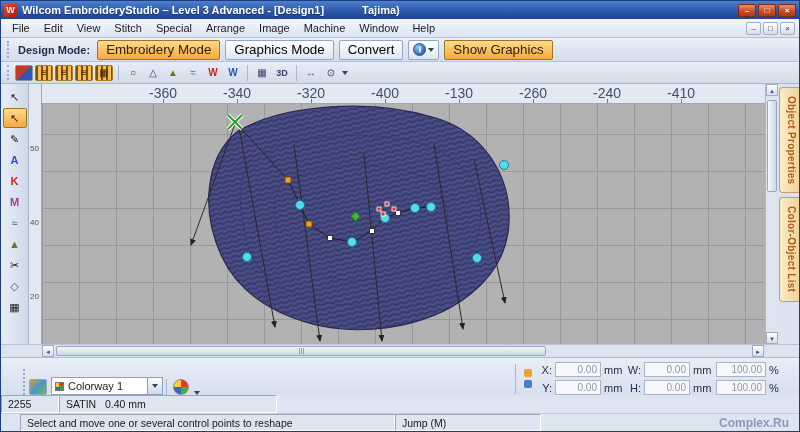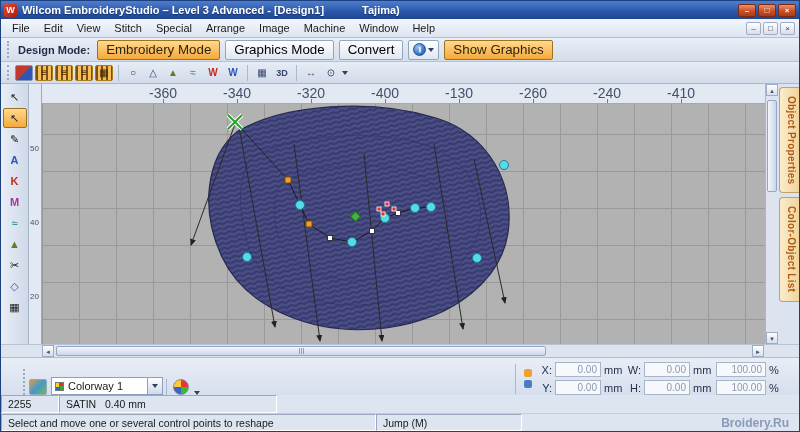--- a/index.html
+++ b/index.html
@@ -76,21 +76,21 @@
   .field { width:46px; height:15px; border:1px solid #a8b4c8; background:#f6f8fc; color:#8d99ad; font-size:10px; text-align:right; padding-right:3px; font-family:"Liberation Sans",sans-serif; }
   .field.pct { width:50px; }
   .unit { width:20px; color:#24324e; }
   .xf-sep { width:1px; height:30px; background:#aab7cc; margin:0 6px; }
   .ref-icon { width:12px; height:26px; display:flex; flex-direction:column; gap:3px; align-items:center; justify-content:center; }
   .ref-icon b { width:8px; height:8px; border-radius:2px; }
 
   
   .statusrow, .hintrow { height:18px; flex:0 0 18px; background:#dde5f1; display:flex; align-items:stretch; font-size:10.5px; }
   .seg { border:1px solid; border-color:#9aa7bd #fff #fff #9aa7bd; display:flex; align-items:center; padding:0 6px; white-space:pre; overflow:hidden; }
-  .hintrow { border-top:1px solid #c3cddd; }
+  .hintrow { border-top:1px solid #c3cddd;padding-left:19px; }
   .watermark { margin-left:auto; font-weight:bold; font-size:12px; color:#8a99b8; padding-right:10px; display:flex; align-items:center; }
 </style>
 </head>
 <body>
 
 <div class="window">
 
   <div class="titlebar">
     <div class="app-logo">W</div>
     <div class="title-text">Wilcom EmbroideryStudio – Level 3 Advanced - [Design1]</div>
@@ -324,16 +324,16 @@
   </div>
 
   <div class="statusrow">
     <div class="seg" style="flex:0 0 58px">2255</div>
     <div class="seg" style="flex:0 0 218px">SATIN   0.40 mm</div>
   </div>
 
   <div class="hintrow">
     <div class="seg" style="flex:0 0 375px">Select and move one or several control points to reshape</div>
     <div class="seg" style="flex:0 0 146px">Jump (M)</div>
-    <div class="watermark">Broidery.Ru</div>
+    <div class="watermark">Complex.Ru</div>
   </div>
 
 </div>
 
 </body></html>

